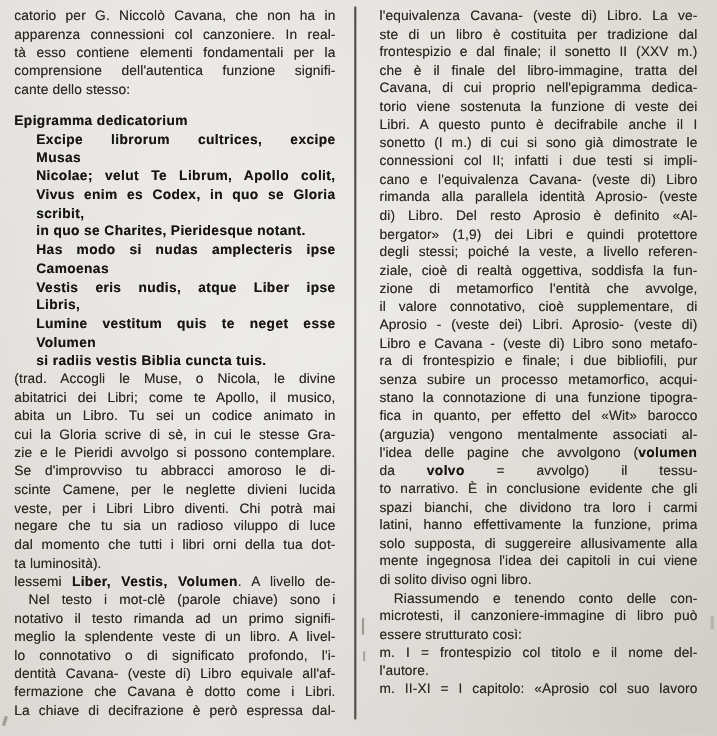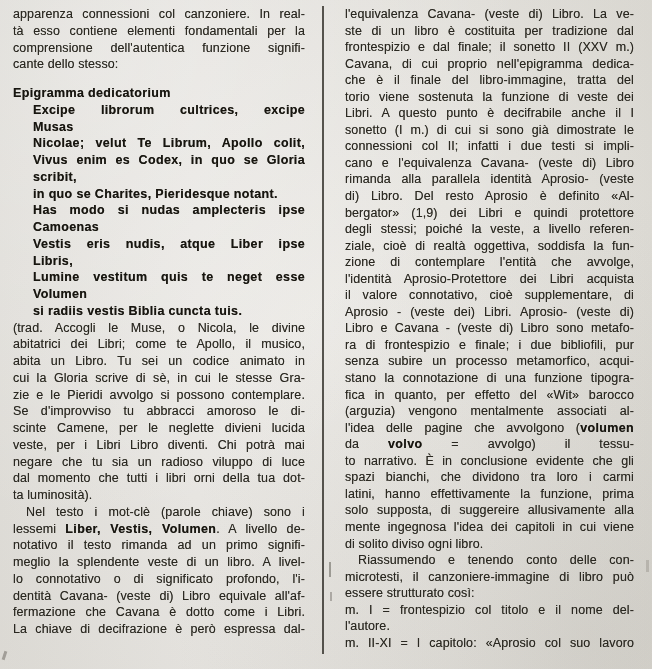--- a/index.html
+++ b/index.html
@@ -40,20 +40,21 @@
   .art1 { left: 329px; top: 562px; width: 2px; height: 15px; opacity: .45; }
   .art2 { left: 330px; top: 592px; width: 2px; height: 9px;  opacity: .35; }
   .art3 { left: 3px;   top: 651px; width: 3px; height: 9px;  opacity: .40; transform: rotate(18deg); }
   .art4 { left: 646px; top: 560px; width: 3px; height: 12px; opacity: .20; }
 </style>
 </head>
 <body>
 
 <div class="page">
   <div class="col col-left" id="col-left">
+      <div class="line j"><span>catorio per G. Niccolò Cavana, che non ha in</span></div>
       <div class="line j"><span>apparenza connessioni col canzoniere. In real-</span></div>
       <div class="line j"><span>tà esso contiene elementi fondamentali per la</span></div>
       <div class="line j"><span>comprensione dell'autentica funzione signifi-</span></div>
       <div class="line"><span>cante dello stesso:</span></div>
       <div class="line b gap"><span>Epigramma dedicatorium</span></div>
       <div class="line b p j"><span>Excipe librorum cultrices, excipe</span></div>
       <div class="line b p"><span>Musas</span></div>
       <div class="line b p j"><span>Nicolae; velut Te Librum, Apollo colit,</span></div>
       <div class="line b p j"><span>Vivus enim es Codex, in quo se Gloria</span></div>
       <div class="line b p"><span>scribit,</span></div>
@@ -69,48 +70,47 @@
       <div class="line j"><span>abitatrici dei Libri; come te Apollo, il musico,</span></div>
       <div class="line j"><span>abita un Libro. Tu sei un codice animato in</span></div>
       <div class="line j"><span>cui la Gloria scrive di sè, in cui le stesse Gra-</span></div>
       <div class="line j"><span>zie e le Pieridi avvolgo si possono contemplare.</span></div>
       <div class="line j"><span>Se d'improvviso tu abbracci amoroso le di-</span></div>
       <div class="line j"><span>scinte Camene, per le neglette divieni lucida</span></div>
       <div class="line j"><span>veste, per i Libri Libro diventi. Chi potrà mai</span></div>
       <div class="line j"><span>negare che tu sia un radioso viluppo di luce</span></div>
       <div class="line j"><span>dal momento che tutti i libri orni della tua dot-</span></div>
       <div class="line"><span>ta luminosità).</span></div>
+      <div class="line j"><span>lessemi </span><b>Liber, Vestis, Volumen</b><span>. A livello de-</span></div>
       <div class="line j i1"><span>Nel testo i mot-clè (parole chiave) sono i</span></div>
-      <div class="line j"><span>lessemi </span><b>Liber, Vestis, Volumen</b><span>. A livello de-</span></div>
       <div class="line j"><span>notativo il testo rimanda ad un primo signifi-</span></div>
       <div class="line j"><span>meglio la splendente veste di un libro. A livel-</span></div>
       <div class="line j"><span>lo connotativo o di significato profondo, l'i-</span></div>
       <div class="line j"><span>dentità Cavana- (veste di) Libro equivale all'af-</span></div>
       <div class="line j"><span>fermazione che Cavana è dotto come i Libri.</span></div>
       <div class="line j"><span>La chiave di decifrazione è però espressa dal-</span></div>
     </div>
   <div class="divider"></div>
   <div class="col col-right" id="col-right">
       <div class="line j"><span>l'equivalenza Cavana- (veste di) Libro. La ve-</span></div>
       <div class="line j"><span>ste di un libro è costituita per tradizione dal</span></div>
       <div class="line j"><span>frontespizio e dal finale; il sonetto II (XXV m.)</span></div>
+      <div class="line j"><span>che è il finale del libro-immagine, tratta del</span></div>
       <div class="line j"><span>Cavana, di cui proprio nell'epigramma dedica-</span></div>
-      <div class="line j"><span>che è il finale del libro-immagine, tratta del</span></div>
       <div class="line j"><span>torio viene sostenuta la funzione di veste dei</span></div>
       <div class="line j"><span>Libri. A questo punto è decifrabile anche il I</span></div>
       <div class="line j"><span>sonetto (I m.) di cui si sono già dimostrate le</span></div>
       <div class="line j"><span>connessioni col II; infatti i due testi si impli-</span></div>
       <div class="line j"><span>cano e l'equivalenza Cavana- (veste di) Libro</span></div>
       <div class="line j"><span>rimanda alla parallela identità Aprosio- (veste</span></div>
       <div class="line j"><span>di) Libro. Del resto Aprosio è definito «Al-</span></div>
       <div class="line j"><span>bergator» (1,9) dei Libri e quindi protettore</span></div>
       <div class="line j"><span>degli stessi; poiché la veste, a livello referen-</span></div>
       <div class="line j"><span>ziale, cioè di realtà oggettiva, soddisfa la fun-</span></div>
-      <div class="line j"><span>zione di contemplare l'entità che avvolge,</span></div>
-      <div class="line j"><span>l'identità Aprosio-Protettore dei Libri acquista</span></div>
+      <div class="line j"><span>zione di metamorfico l'entità che avvolge,</span></div>
       <div class="line j"><span>il valore connotativo, cioè supplementare, di</span></div>
       <div class="line j"><span>Aprosio - (veste dei) Libri. Aprosio- (veste di)</span></div>
       <div class="line j"><span>Libro e Cavana - (veste di) Libro sono metafo-</span></div>
       <div class="line j"><span>ra di frontespizio e finale; i due bibliofili, pur</span></div>
       <div class="line j"><span>senza subire un processo metamorfico, acqui-</span></div>
       <div class="line j"><span>stano la connotazione di una funzione tipogra-</span></div>
       <div class="line j"><span>fica in quanto, per effetto del «Wit» barocco</span></div>
       <div class="line j"><span>(arguzia) vengono mentalmente associati al-</span></div>
       <div class="line j"><span>l'idea delle pagine che avvolgono (</span><b>volumen</b></div>
       <div class="line j"><span>da </span><b>volvo</b><span> = avvolgo) il tessu-</span></div>

